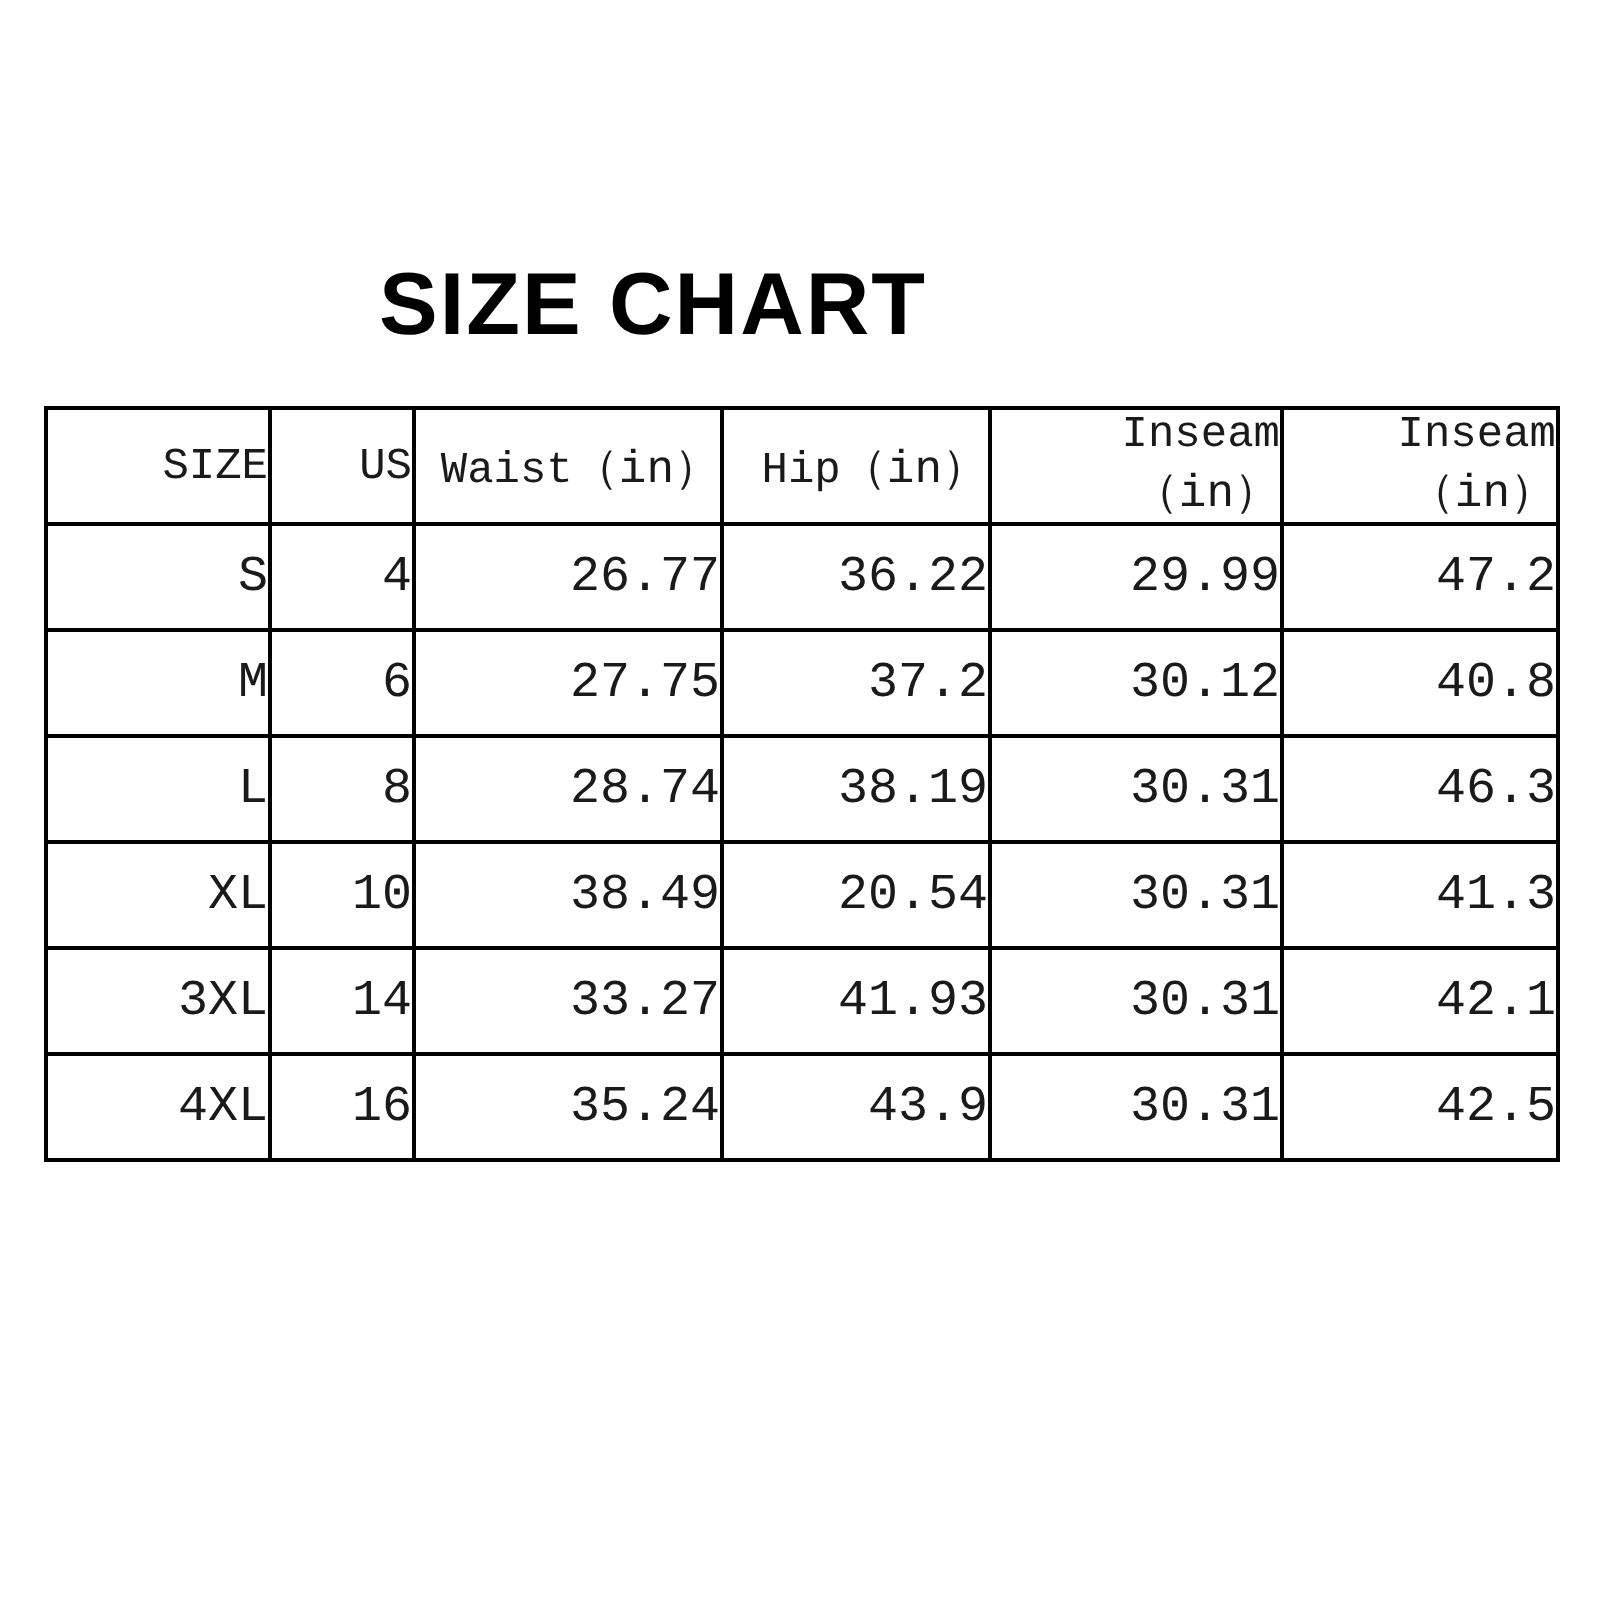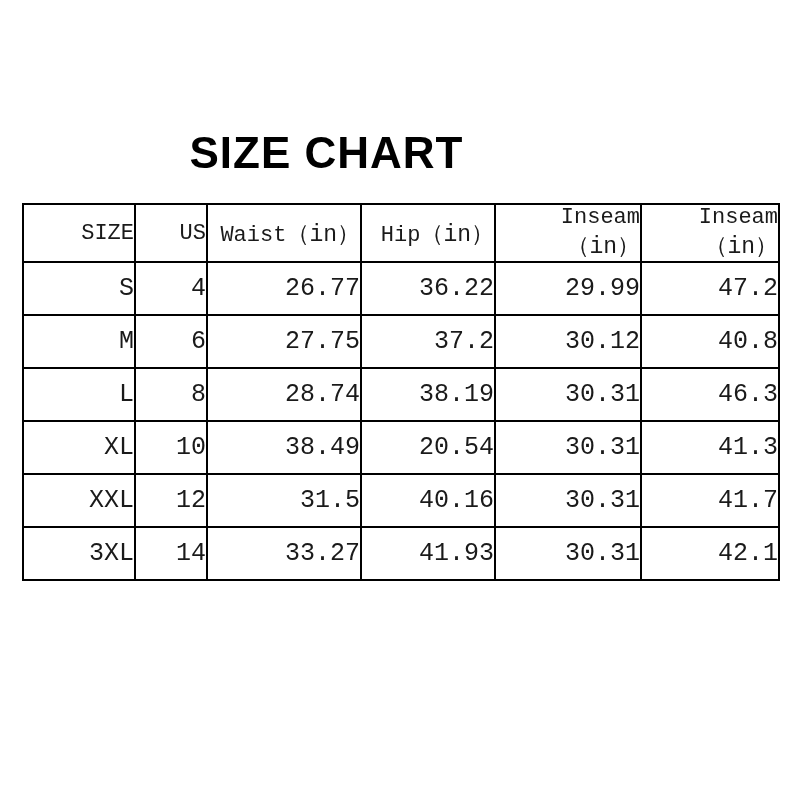--- a/index.html
+++ b/index.html
@@ -129,32 +129,32 @@
         </tr>
         <tr>
           <td>XL</td>
           <td>10</td>
           <td>38.49</td>
           <td>20.54</td>
           <td>30.31</td>
           <td>41.3</td>
         </tr>
         <tr>
-          <td>XXL</td>
-          <td>12</td>
-          <td>31.5</td>
-          <td>40.16</td>
-          <td>30.31</td>
-          <td>41.7</td>
-        </tr>
-        <tr>
           <td>3XL</td>
           <td>14</td>
           <td>33.27</td>
           <td>41.93</td>
           <td>30.31</td>
           <td>42.1</td>
+        </tr>
+        <tr>
+          <td>4XL</td>
+          <td>16</td>
+          <td>35.24</td>
+          <td>43.9</td>
+          <td>30.31</td>
+          <td>42.5</td>
         </tr>
       </tbody>
     </table>
   </div>
 
 </div>
 
 </body></html>

